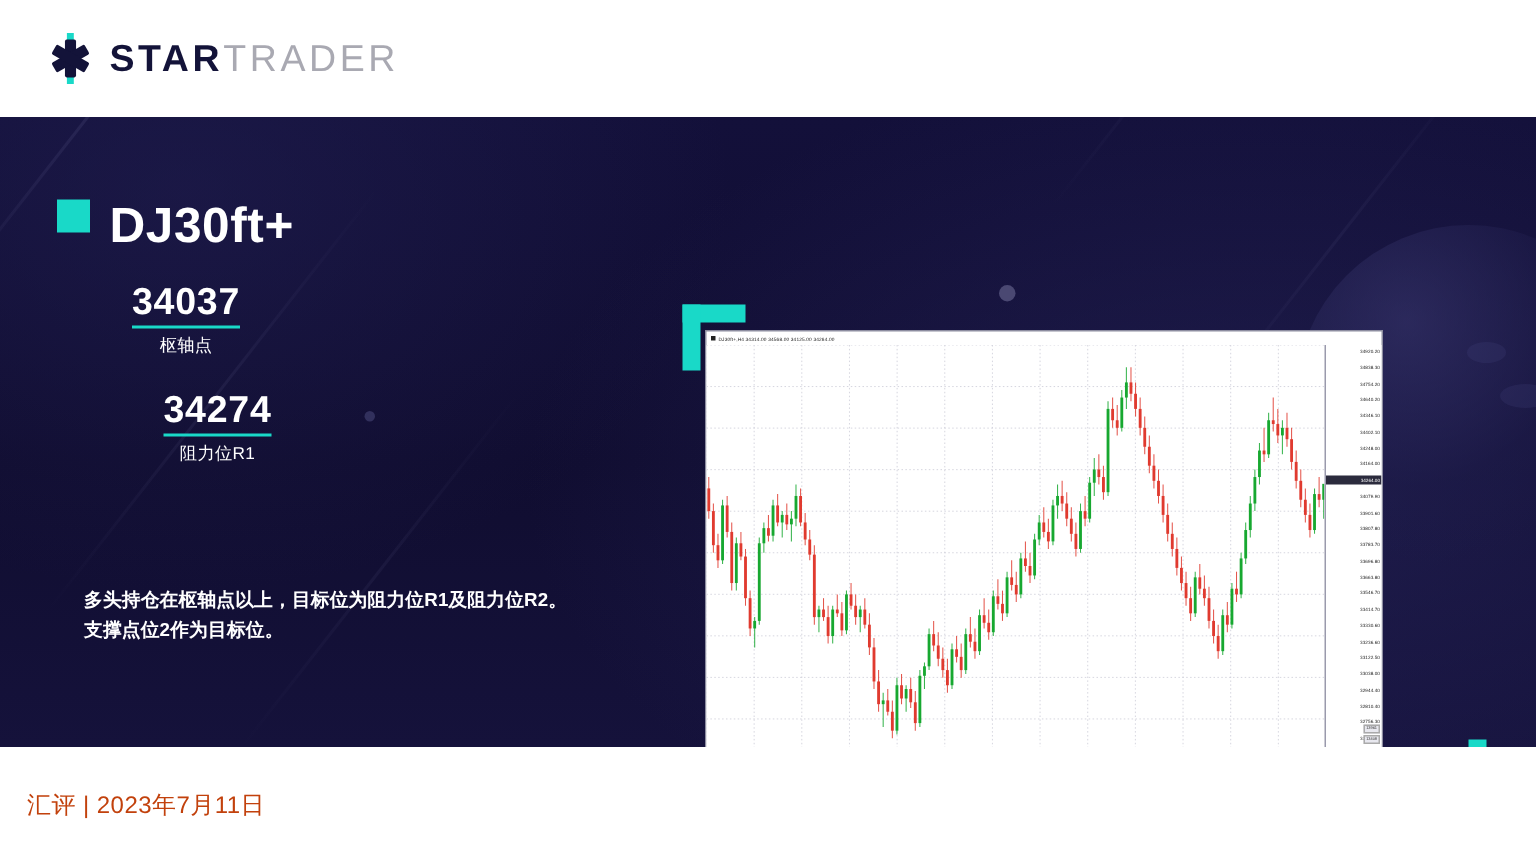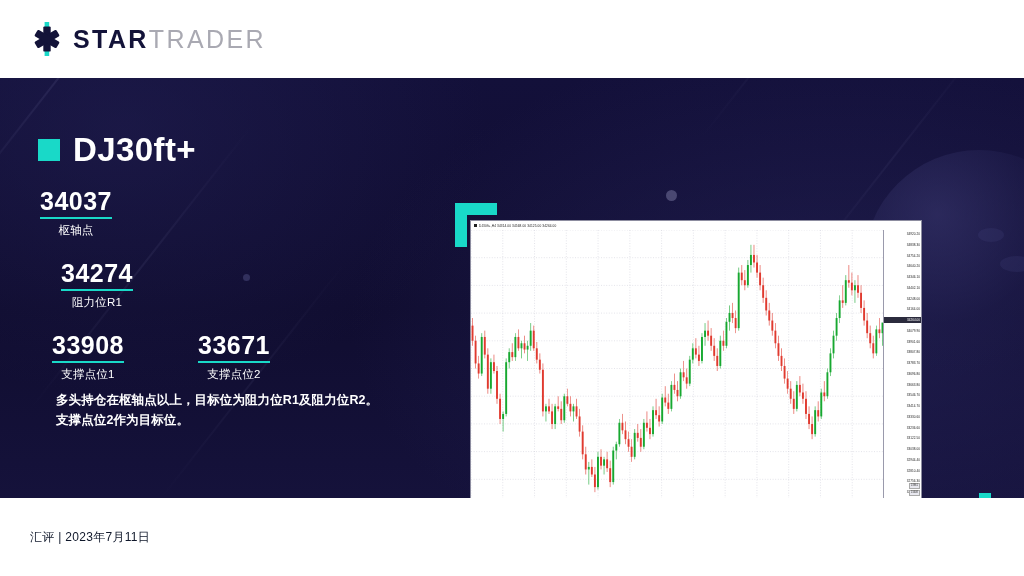--- a/index.html
+++ b/index.html
@@ -47,26 +47,26 @@
   }
   .crater { position:absolute; border-radius:50%; background:rgba(80,78,140,0.18); }
   .c1 { right:20px;  top:150px; width:26px; height:14px; }
   .c2 { right:-10px; top:178px; width:34px; height:16px; }
   .dot { position:absolute; left:666px; top:112px; width:11px; height:11px; border-radius:50%; background:#4a4872; }
   .dot2 { position:absolute; left:243px; top:196px; width:7px; height:7px; border-radius:50%; background:#3a3866; opacity:.8; }
 
   
   .info { position:absolute; left:0; top:0; width:440px; height:420px; }
 
-  .title-row { position:absolute; left:38px; top:55px; display:flex; align-items:center; }
+  .title-row { position:absolute; left:38px; top:55px; display:flex; align-items:flex-start; }
   .title-sq { width:22px; height:22px; background:#19d9c8; margin-right:13px; }
   .title-txt { font-size:33px; font-weight:bold; color:#ffffff; letter-spacing:0.4px; line-height:1; }
 
   .levels { position:absolute; left:0; top:110px; width:300px; }
-  .lv-row { display:flex; }
+  .lv-row { display:flex;padding-left:48px; }
   .lv { text-align:center; }
   .lv-num {
     font-size:25px; font-weight:bold; color:#ffffff; line-height:1.08;
     letter-spacing:0.5px; display:inline-block;
     border-bottom:2px solid #19d9c8; padding-bottom:2px;
   }
   .lv-lab { font-size:11.5px; color:#ffffff; margin-top:4px; letter-spacing:0.2px; }
 
   .r-pivot { margin-left:40px; }
   .r-a { margin-top:22px; margin-left:22px; width:150px; }
@@ -119,21 +119,21 @@
   .corner-lbl {
     position:absolute; right:1px; font-size:2.6px; color:#333;
     background:#e8e8ef; border:0.3px solid #aaa; padding:0 1px; line-height:1.35;
   }
 
   
   .footer {
     position:absolute; left:0; top:498px; width:1024px; height:78px;
     background:#ffffff; display:flex; align-items:center;
   }
-  .footer-txt { margin-left:30px; font-size:12px; color:#0f172a; letter-spacing:0.3px; }
+  .footer-txt { margin-left:18px; font-size:16px; color:#c2410c; letter-spacing:0.3px; }
 </style>
 </head>
 <body>
 
 <div class="header">
   <div class="logo-wrap">
     <div class="logo-mark">
       <svg width="34" height="34" viewBox="0 0 34 34">
         <rect x="14.6" y="0" width="4.6" height="5.2" fill="#19d9c8"></rect>
         <rect x="14.6" y="28.8" width="4.6" height="5.2" fill="#19d9c8"></rect>
@@ -170,30 +170,20 @@
       <div class="lv-row">
         <div class="lv r-pivot">
           <div class="lv-num">34037</div>
           <div class="lv-lab">枢轴点</div>
         </div>
       </div>
       <div class="lv-row">
         <div class="lv r-a">
           <div class="lv-num">34274</div>
           <div class="lv-lab">阻力位R1</div>
-        </div>
-      </div>
-      <div class="lv-row">
-        <div class="lv r-a">
-          <div class="lv-num">33908</div>
-          <div class="lv-lab">支撑点位1</div>
-        </div>
-        <div class="lv r-b">
-          <div class="lv-num">33671</div>
-          <div class="lv-lab">支撑点位2</div>
         </div>
       </div>
     </div>
 
     <div class="analysis">
       <div class="an-body">多头持仓在枢轴点以上，目标位为阻力位R1及阻力位R2。</div>
       <div class="an-body">支撑点位2作为目标位。</div>
     </div>
   </div>
 

